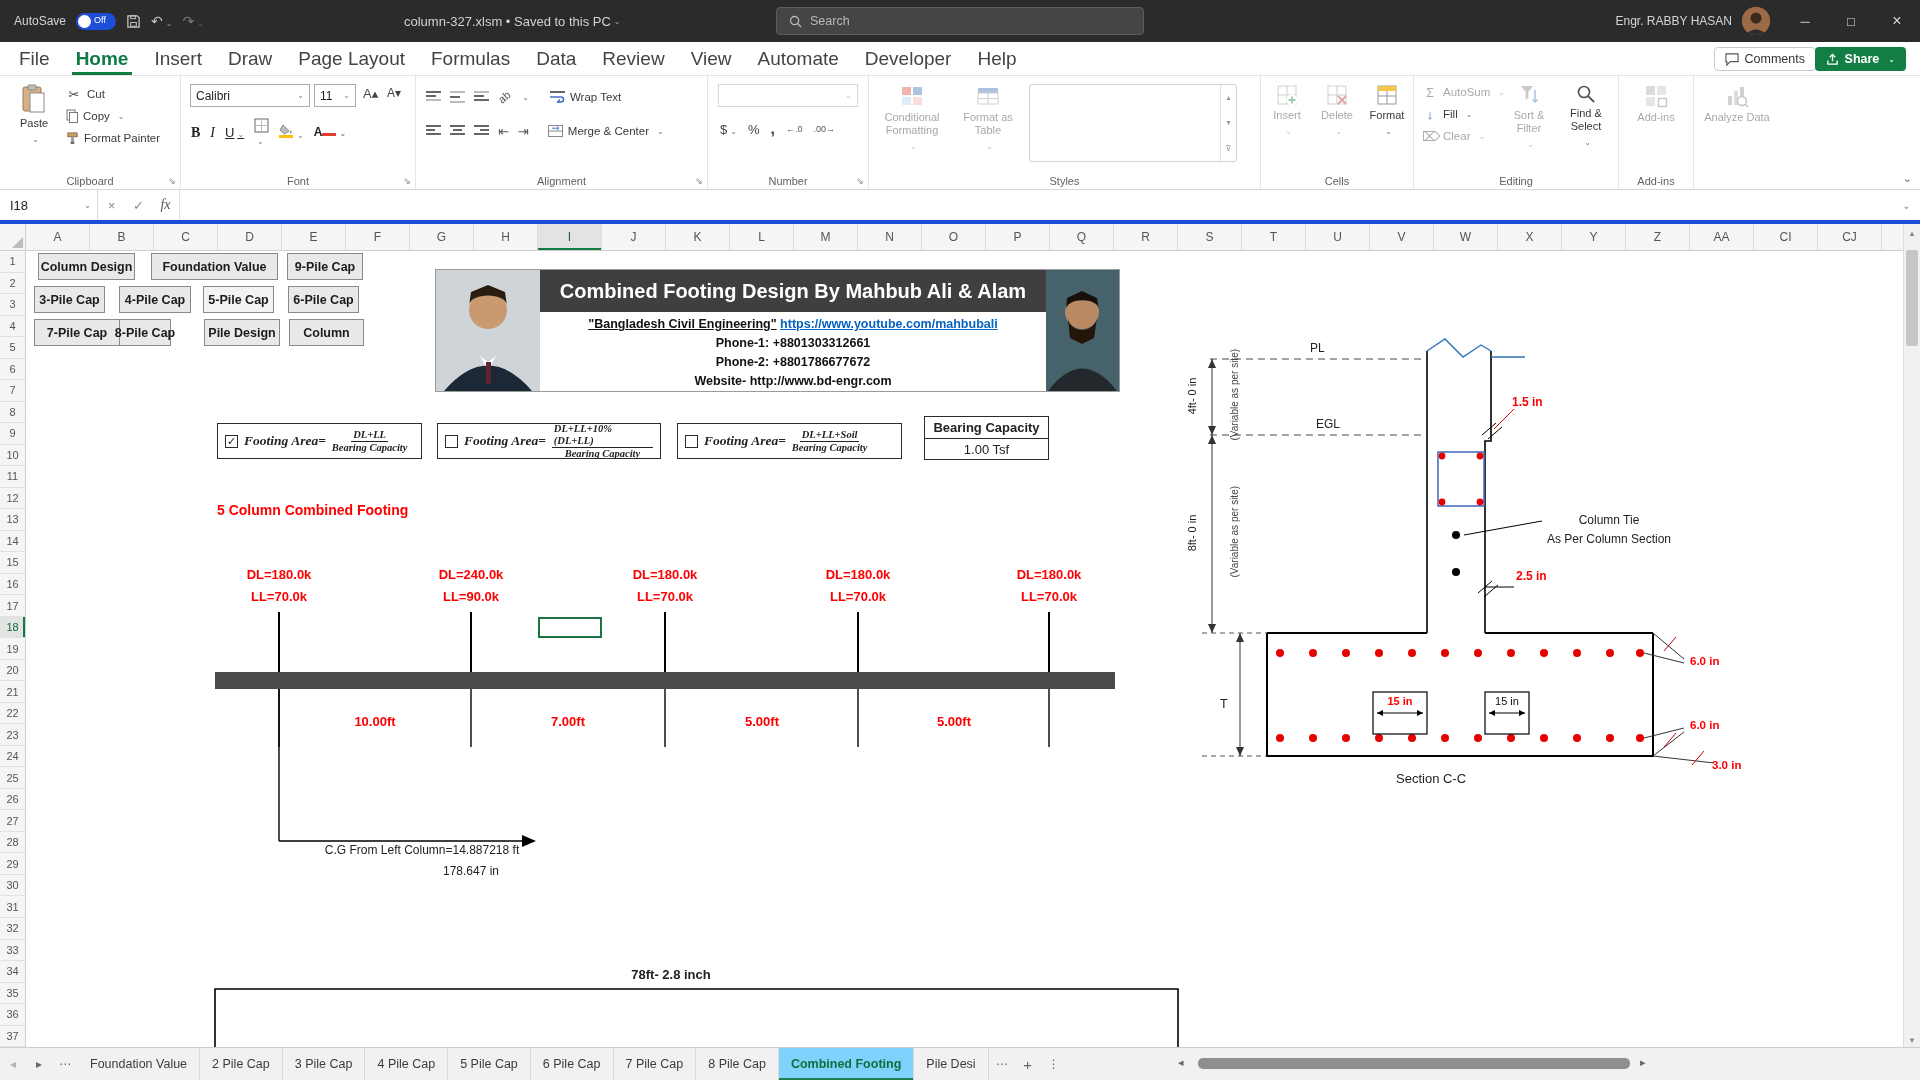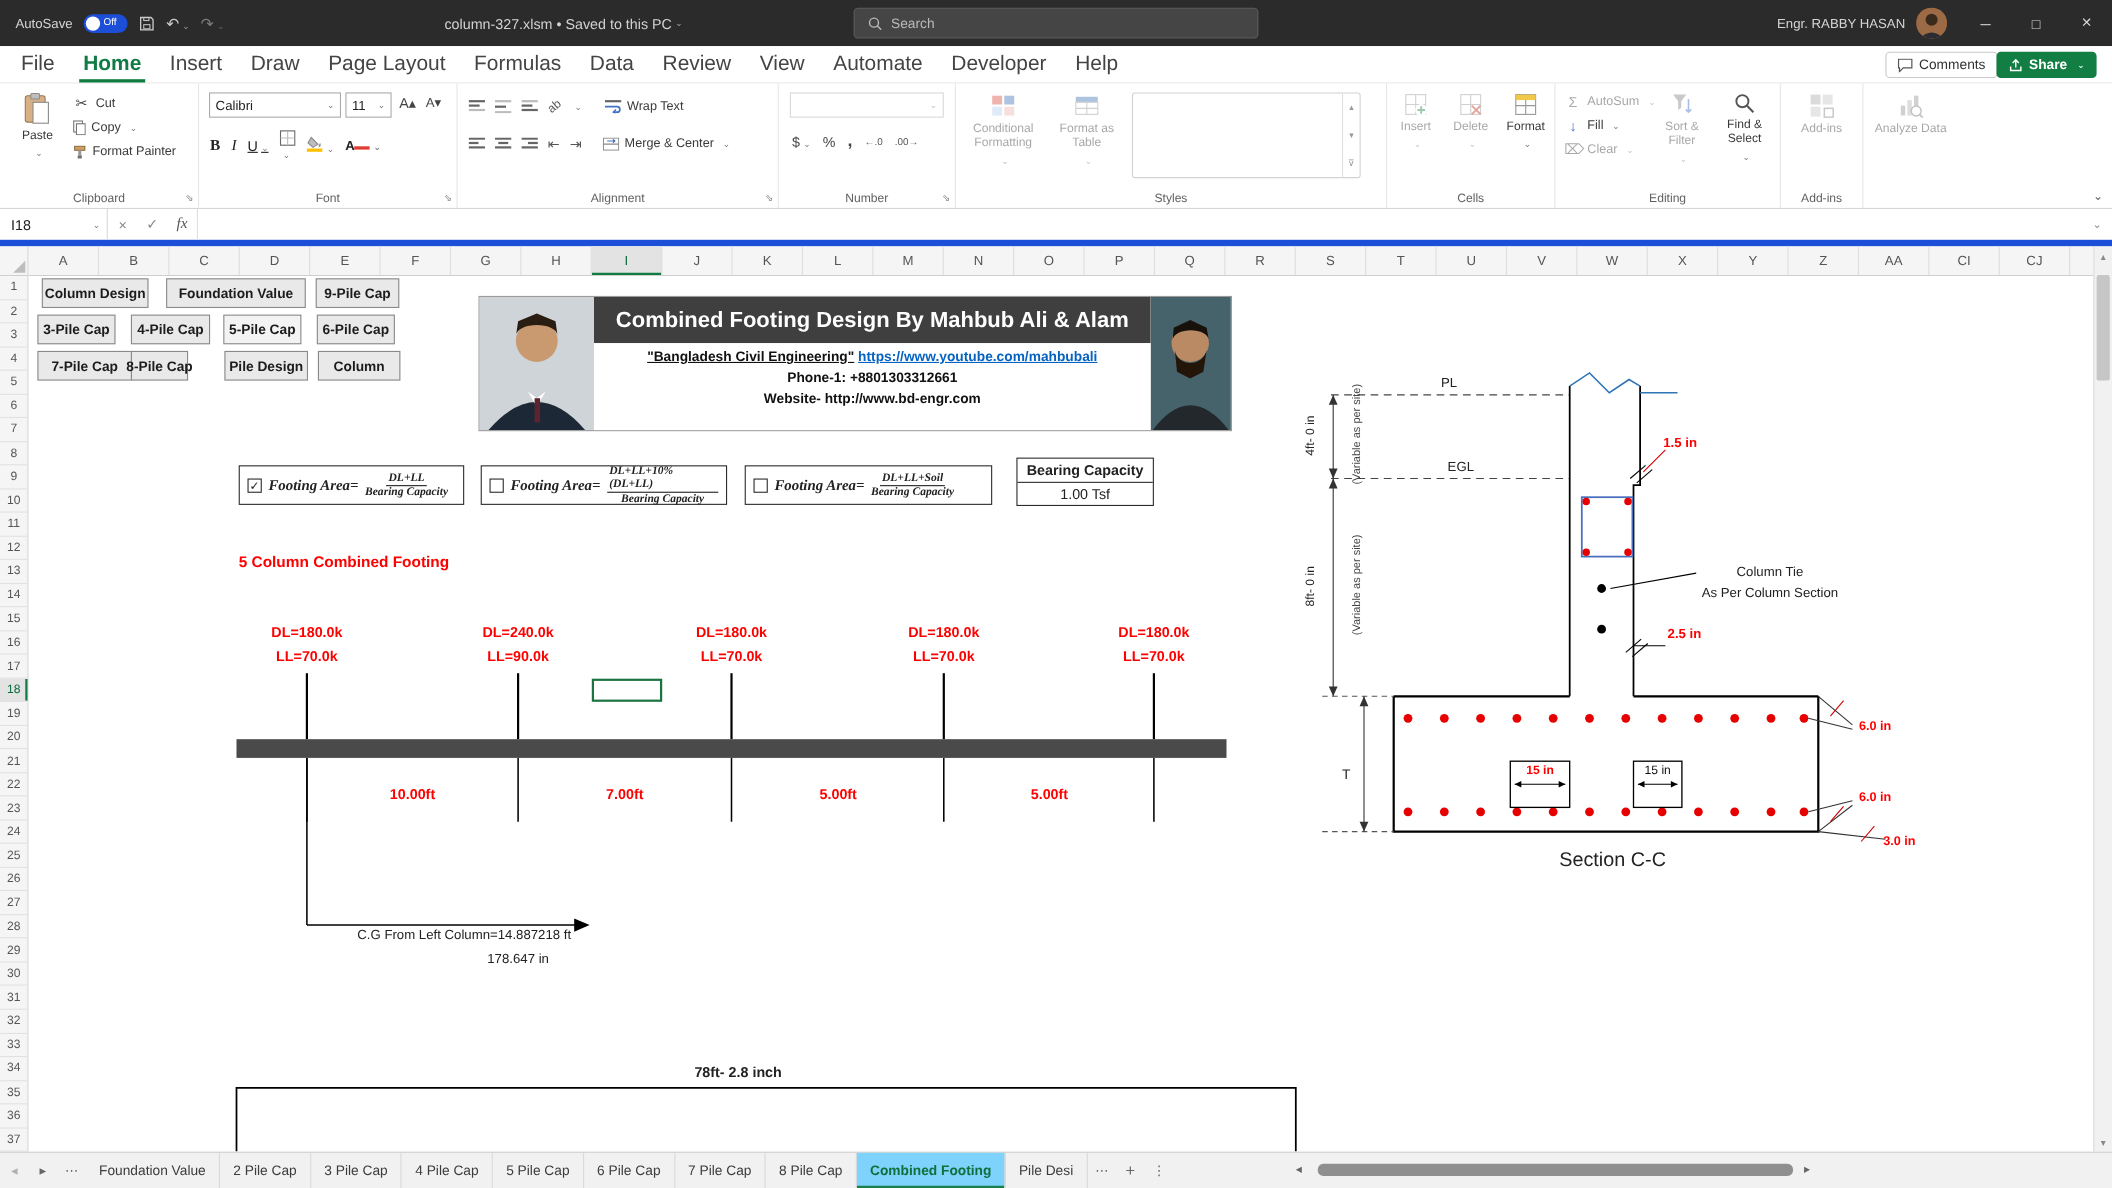--- a/index.html
+++ b/index.html
@@ -32,21 +32,21 @@
 .grp{position:absolute;top:0;bottom:0;border-right:1px solid #e6e6e6}
 .grp-label{position:absolute;bottom:2px;left:0;right:0;text-align:center;font-size:11px;color:#616161}
 .launch{position:absolute;bottom:3px;right:4px;font-size:9px;color:#8a8a8a}
 .bigbtn{display:flex;flex-direction:column;align-items:center;gap:3px;padding-top:8px;font-size:11px;color:#3a3a3a;text-align:center;line-height:13px}
 .sbtn{display:flex;align-items:center;gap:5px;font-size:11.5px;color:#3a3a3a;height:22px;padding:0 4px}
 .dis{opacity:.45}
 .selbox{border:1px solid #ababab;background:#fff;display:flex;align-items:center;justify-content:space-between;padding:0 5px;height:23px;font-size:12px}
 .ic14{width:16px;text-align:center;font-size:13px;color:#444}
 .fontcolor-bar{display:inline-block;width:14px;height:3px;background:#e03c31;margin-top:-1px}
 
-.fbar{position:absolute;top:190px;left:0;right:0;height:34px;background:#fff;border-bottom:6px solid #1d4ed8;display:flex;align-items:stretch}
+.fbar{position:absolute;top:190px;left:0;right:0;height:34px;background:#fff;border-bottom:4px solid #1d4ed8;display:flex;align-items:stretch}
 .namebox{width:98px;border-right:1px solid #d9d9d9;display:flex;align-items:center;padding-left:10px;font-size:13px;color:#222;justify-content:space-between}
 .fbtn{width:27px;display:flex;align-items:center;justify-content:center;color:#8a8a8a;font-size:13px}
 
 .corner{position:absolute;top:224px;left:0;width:26px;height:27px;background:#f5f5f5;border-right:1px solid #cfcfcf;border-bottom:1px solid #cfcfcf}
 .corner::after{content:"";position:absolute;right:2px;bottom:2px;border-left:11px solid transparent;border-bottom:11px solid #bdbdbd}
 .cols{position:absolute;top:224px;left:26px;width:1877px;height:27px;display:flex;background:#f5f5f5;border-bottom:1px solid #cfcfcf}
 .colh{width:64px;flex:0 0 64px;display:flex;align-items:center;justify-content:center;border-right:1px solid #ddd;font-size:12px;color:#555}
 .colh:nth-child(9){background:#e3e3e3;box-shadow:inset 0 -2px 0 #107C41;color:#0c6b3c}
 .rows{position:absolute;top:251px;left:0;width:26px;height:796px;display:flex;flex-direction:column;background:#f5f5f5;border-right:1px solid #cfcfcf}
 .rowh{flex:1;display:flex;align-items:center;justify-content:center;border-bottom:1px solid #e1e1e1;font-size:11px;color:#555}
@@ -587,20 +587,21 @@
             <path d="M8 121 Q52 70 96 121 Z" fill="#1c2836"></path>
             <path d="M44 86 52 100 60 86 52 92z" fill="#fff"></path>
             <rect x="50" y="92" width="5" height="22" fill="#5b2430"></rect>
           </svg>
         </span>
       <div class="mid">
         <div class="btitle">Combined Footing Design By Mahbub Ali &amp; Alam</div>
         <div class="blines">
           <div><span style="text-decoration:underline">"Bangladesh Civil Engineering"</span> <span class="blink">https://www.youtube.com/mahbubali</span></div>
           <div>Phone-1: +8801303312661</div>
+          <div>Phone-2: +8801786677672</div>
           <div>Website- http://www.bd-engr.com</div>
         </div>
       </div>
       <span>
           <svg width="73" height="121" viewBox="0 0 73 121">
             <rect width="73" height="121" fill="#46636b"></rect>
             <circle cx="36" cy="42" r="17" fill="#b98a63"></circle>
             <path d="M20 40c0-13 33-13 33 0l-2-12-15-7-15 7z" fill="#18100a"></path>
             <path d="M22 48c2 16 26 16 29 0l-3 20-12 6-12-6z" fill="#241509"></path>
             <path d="M2 121 Q36 76 71 121 Z" fill="#23282c"></path>
@@ -791,21 +792,21 @@
     <div class="vtext" style="left:1121px;top:139px;width:90px">4ft- 0 in</div>
     <div class="vtext" style="left:1163px;top:139px;width:90px;font-size:10px;color:#444">(Variable as per site)</div>
     <div class="vtext" style="left:1121px;top:276px;width:90px">8ft- 0 in</div>
     <div class="vtext" style="left:1163px;top:276px;width:90px;font-size:10px;color:#444">(Variable as per site)</div>
     <div class="seclbl redtxt" style="left:1347px;top:444px;width:54px;text-align:center;font-size:11px">15 in</div>
     <div class="seclbl" style="left:1459px;top:444px;width:44px;text-align:center;font-size:11px;color:#111">15 in</div>
     <div class="seclbl" style="left:1194px;top:446px;font-size:12.5px">T</div>
     <div class="seclbl redtxt" style="left:1664px;top:404px;font-size:11.5px">6.0 in</div>
     <div class="seclbl redtxt" style="left:1664px;top:468px;font-size:11.5px">6.0 in</div>
     <div class="seclbl redtxt" style="left:1686px;top:508px;font-size:11.5px">3.0 in</div>
-    <div class="seclbl" style="left:1370px;top:520px;width:140px;text-align:center;font-size:18px">Section C-C</div>
+    <div class="seclbl" style="left:1370px;top:520px;width:140px;text-align:left;font-size:13px">Section C-C</div>
 
     <div class="selection"></div>
   </div>
 
   <div class="vscroll">
     <div style="height:18px;line-height:18px">▴</div>
     <div class="vthumb"></div>
     <div class="abs" style="bottom:2px;left:0;right:0">▾</div>
   </div>
 

